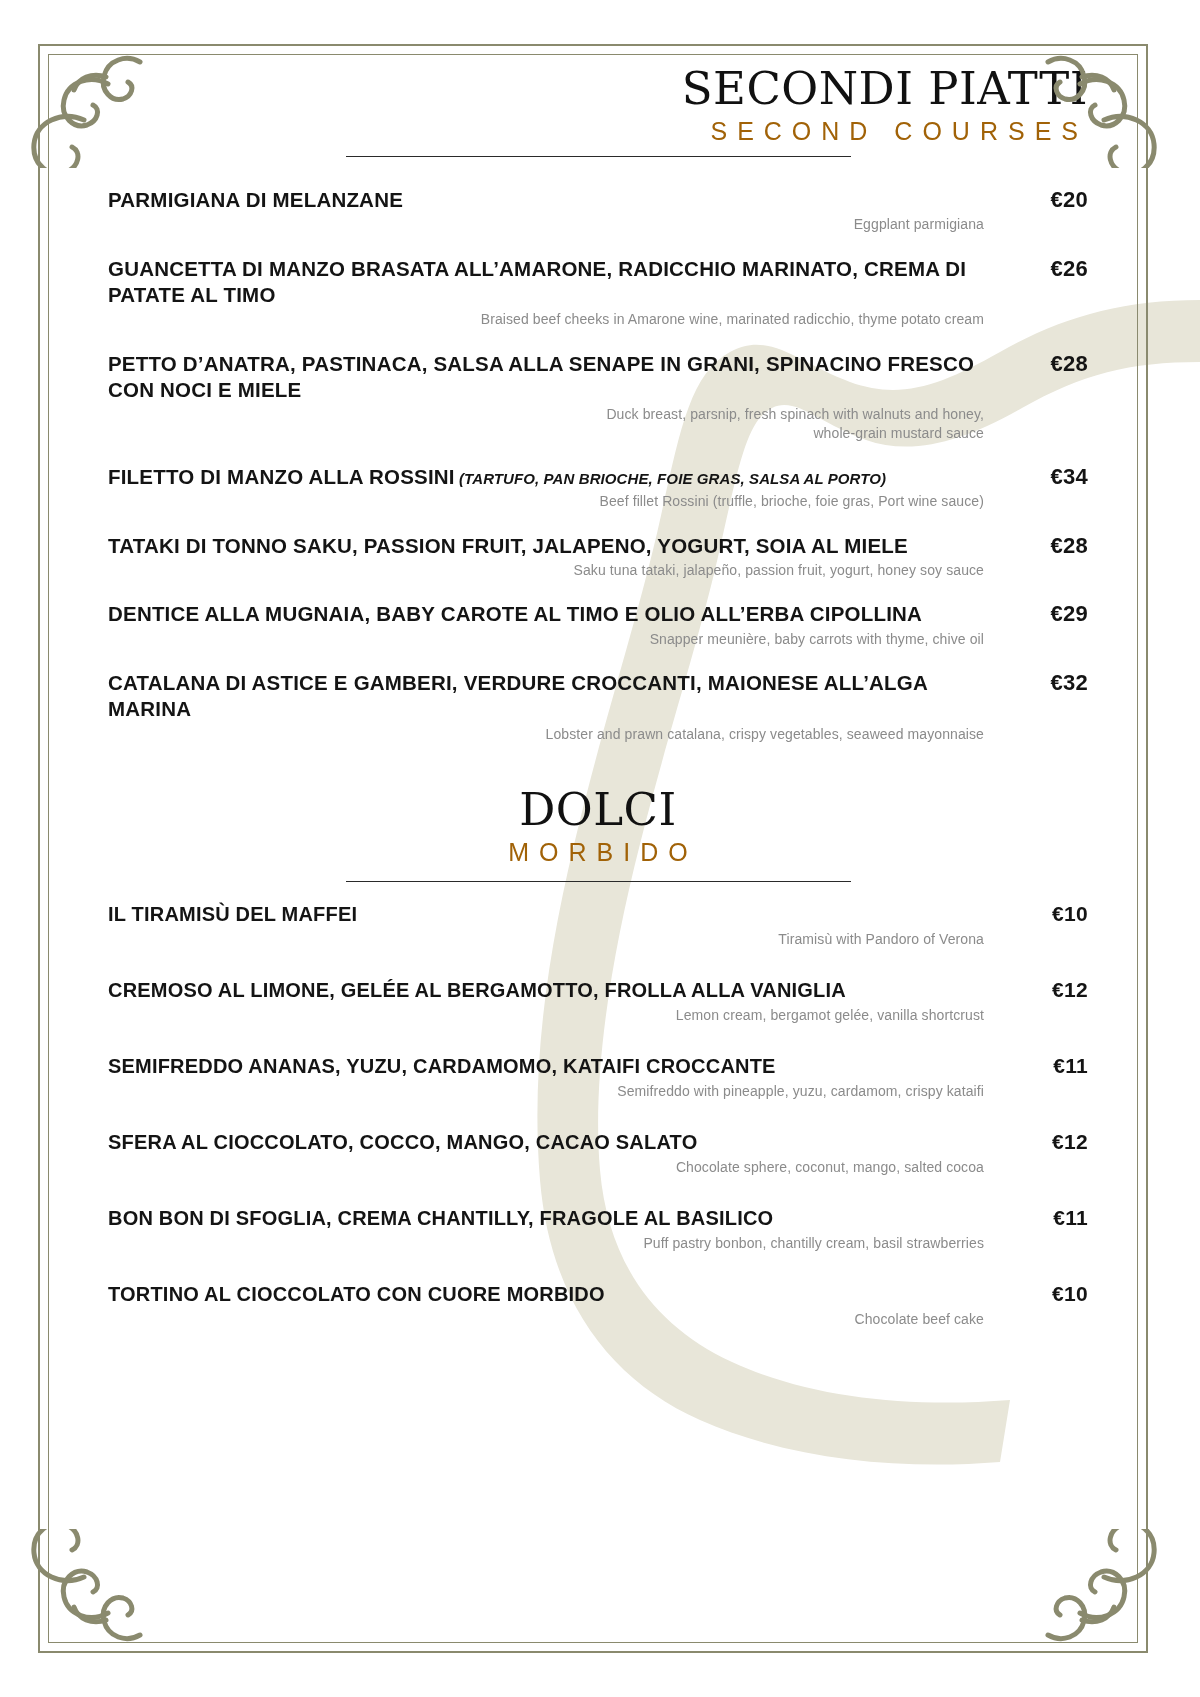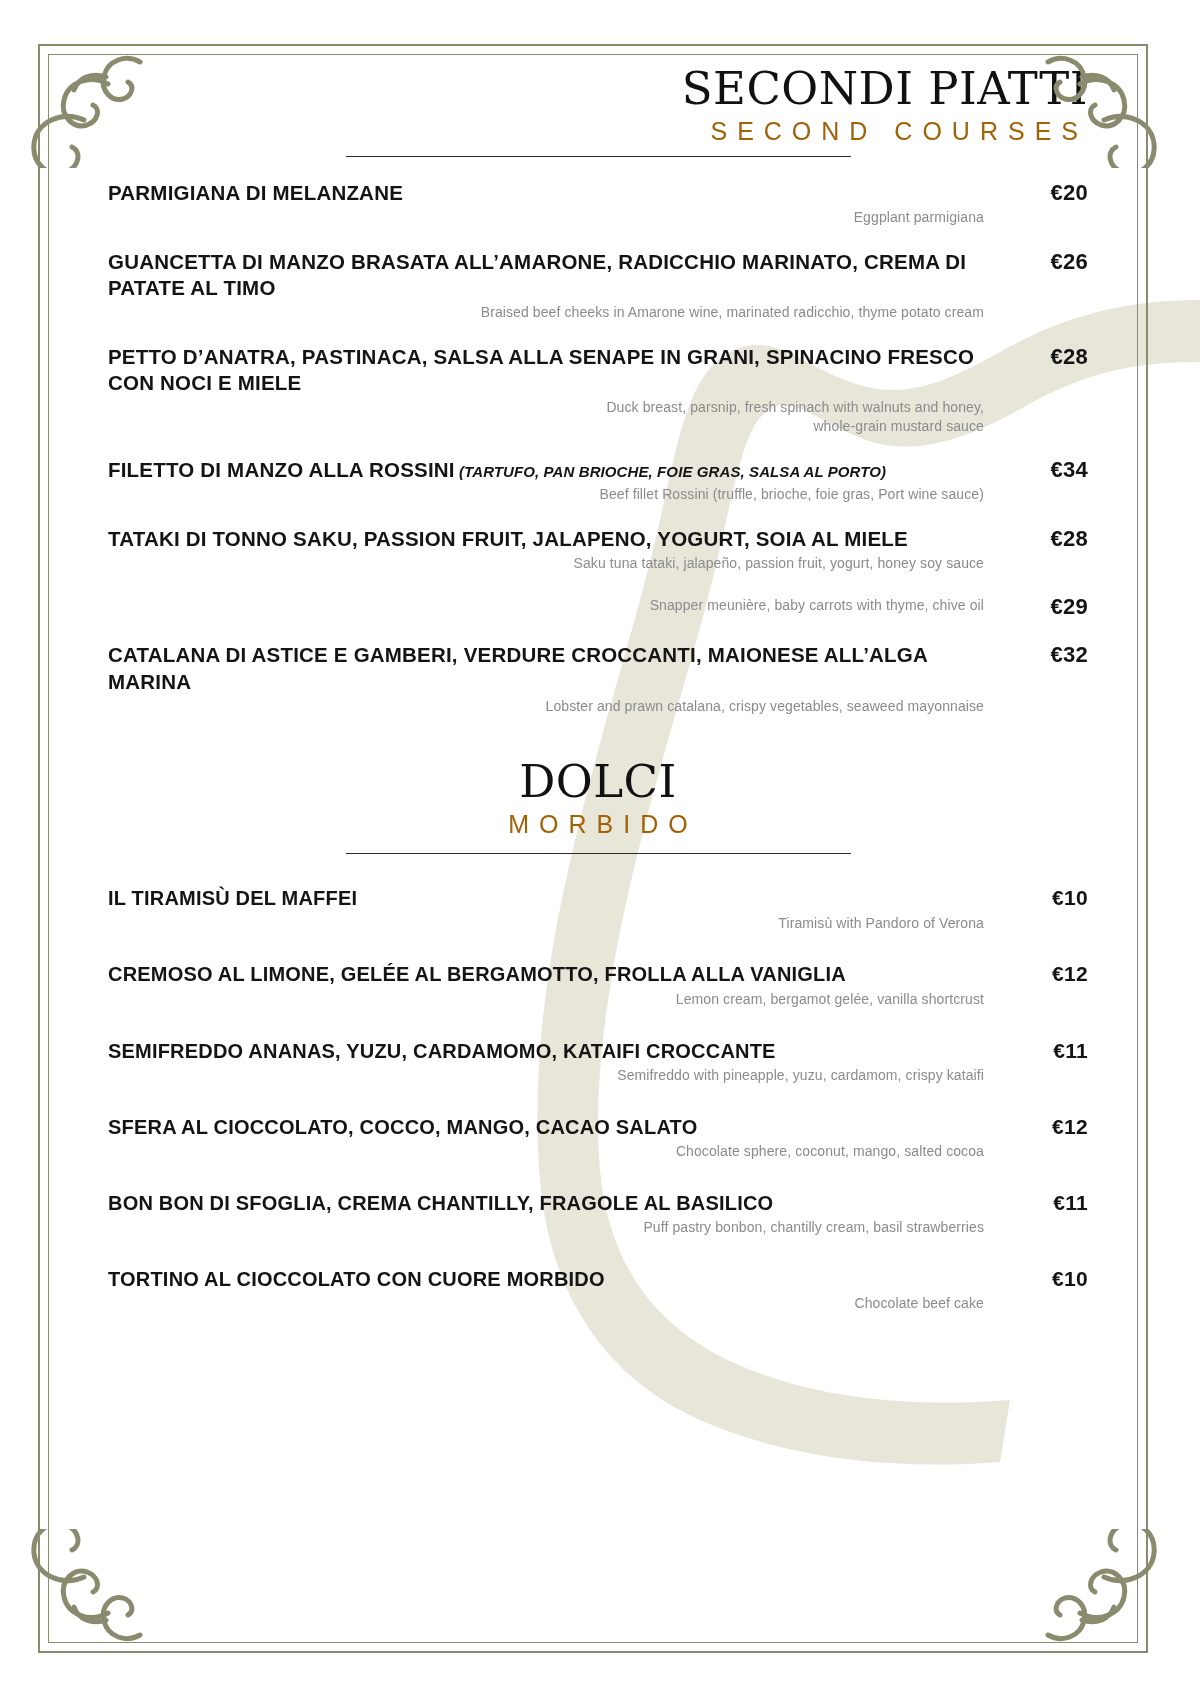--- a/index.html
+++ b/index.html
@@ -92,22 +92,22 @@
 
   .rule {
     height: 1px;
     background: #2a2a2a;
     width: 505px;
     margin: 10px auto 0;
   }
   .section-head.dolci .rule { margin-top: 14px; }
 
   
-  .menu-list { margin-top: 23px; }
-  .menu-list.desserts { margin-top: 32px; }
+  .menu-list { margin-top: 30px; }
+  .menu-list.desserts { margin-top: 20px; }
 
   .item {
     display: flex;
     align-items: flex-start;
     justify-content: space-between;
     margin-bottom: 22px;
   }
   .menu-list.desserts .item { margin-bottom: 30px; }
 
   .item-text { flex: 1 1 auto; min-width: 0; padding-right: 18px; }
@@ -262,20 +262,21 @@
       </div>
       <div class="item">
         <div class="item-text">
           <div class="item-name">TATAKI DI TONNO SAKU, PASSION FRUIT, JALAPENO, YOGURT, SOIA AL MIELE</div>
           <div class="item-desc">Saku tuna tataki, jalapeño, passion fruit, yogurt, honey soy sauce</div>
         </div>
         <div class="item-price">€28</div>
       </div>
       <div class="item">
         <div class="item-text">
+          <div class="item-name">DENTICE ALLA MUGNAIA, BABY CAROTE AL TIMO E OLIO ALL’ERBA CIPOLLINA</div>
           <div class="item-desc">Snapper meunière, baby carrots with thyme, chive oil</div>
         </div>
         <div class="item-price">€29</div>
       </div>
       <div class="item">
         <div class="item-text">
           <div class="item-name">CATALANA DI ASTICE E GAMBERI, VERDURE CROCCANTI, MAIONESE ALL’ALGA MARINA</div>
           <div class="item-desc">Lobster and prawn catalana, crispy vegetables,  seaweed mayonnaise</div>
         </div>
         <div class="item-price">€32</div>

